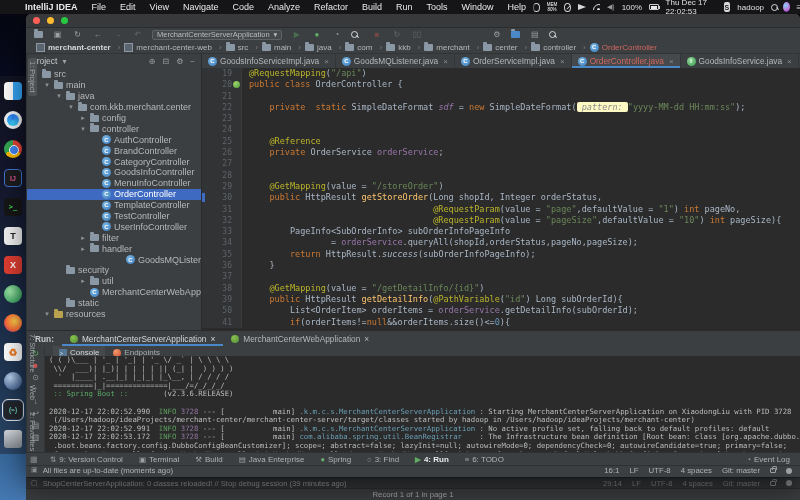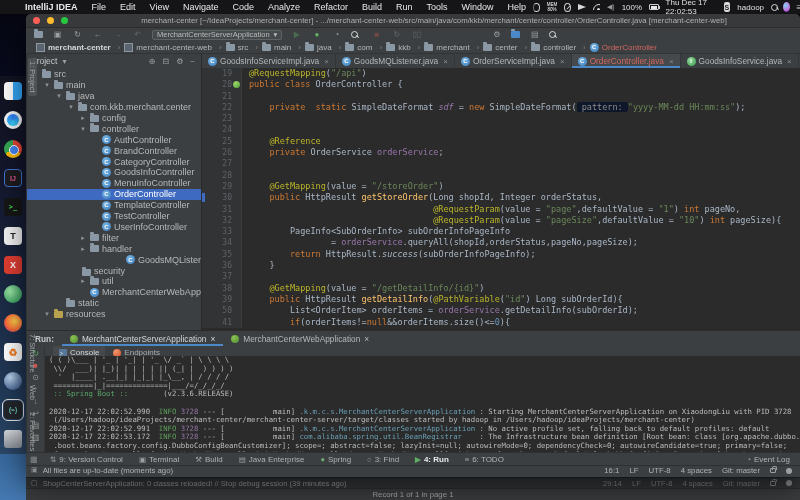--- a/index.html
+++ b/index.html
@@ -117,21 +117,21 @@
   .editor { flex:1; background:#2b2b2b; position:relative; overflow:hidden;
             font-family:"DejaVu Sans Mono",monospace; font-size:8.5px; }
   .cl { display:flex; height:11.3px; line-height:11.3px; }
   .cl .ln { width:40px; flex:none; text-align:right; padding-right:9px; color:#606366; background:#313335;
             border-right:1px solid #393b3d; position:relative; font-size:8px; }
   .cl .ct { white-space:pre; padding-left:7px; }
   .c-p { color:#a9b7c6; } .c-kw { color:#cc7832; } .c-str { color:#6a8759; } .c-ann { color:#bbb529; }
   .c-field { color:#9876aa; } .c-sfield { color:#9876aa; font-style:italic; }
   .c-mth { color:#ffc66d; } .c-smth { color:#a9b7c6; font-style:italic; }
   .c-num { color:#6897bb; }
-  .c-hint { color:#8c8c8c; background:#0f172a; border-radius:2px; }
+  .c-hint { color:#8c8c8c; background:#fef9c3; border-radius:2px;font-style:italic; }
   .beanmark { position:absolute; right:1px; top:2px; width:7px; height:7px; border-radius:50%;
               background:radial-gradient(circle at 35% 30%,#9ed66a,#4e9e3d); }
   .linemark { position:absolute; left:0; top:1px; width:3px; height:9px; background:#3e6ac1; }
 
   
   .runpanel { height:122px; background:#3c3f41; border-top:1px solid #2b2b2b; display:flex; flex-direction:column; }
   .runhdr { height:15px; display:flex; align-items:center; font-size:8.3px; padding-left:8px; gap:4px; }
   .runhdr .rlabel { color:#c6c8ca; font-weight:bold; margin-right:4px; }
   .rtab { display:flex; align-items:center; gap:4px; padding:0 8px; height:15px; color:#b5b7b9; }
   .rtab.sel { box-shadow:inset 0 -2px 0 #4a88c7; color:#d6d8da; }
@@ -233,21 +233,20 @@
     <div class="di di-active">(⌁)</div>
     <div class="di di-trash"></div>
   </div>
 
 <div class="abs ide">
 
   <div class="abs titlebar">
     <span class="tl r"></span>
     <span class="tl y"></span>
     <span class="tl g"></span>
-    <span class="wtitle">merchant-center [~/IdeaProjects/merchant-center] - .../merchant-center-web/src/main/java/com/kkb/merchant/center/controller/OrderController.java [merchant-center-web]</span>
   </div>
 
   <div class="abs toolbar">
     <span class="tbi ifold" style="width:9px;"></span>
     <span class="tbi">▣</span>
     <span class="tbi">↻</span>
     <span class="tbi">←</span>
     <span class="tbi dim">→</span>
     <span class="tbi dim">↶</span>
     <span class="combo">
@@ -462,21 +461,21 @@
             <div class="trow" style="padding-left: 52px;">
               <span class="ar">▸</span>
               <span class="ifold"></span>
               <span>handler</span>
             </div>
             <div class="trow" style="padding-left: 88px;">
               <span class="ar"></span>
               <span class="icls">C</span>
               <span>GoodsMQListener</span>
             </div>
-            <div class="trow" style="padding-left: 44px; align-items: flex-end;">
+            <div class="trow" style="padding-left: 28px;">
               <span class="ar"></span>
               <span class="ifold"></span>
               <span>security</span>
             </div>
             <div class="trow" style="padding-left: 52px;">
               <span class="ar">▸</span>
               <span class="ifold"></span>
               <span>util</span>
             </div>
             <div class="trow" style="padding-left: 52px;">

